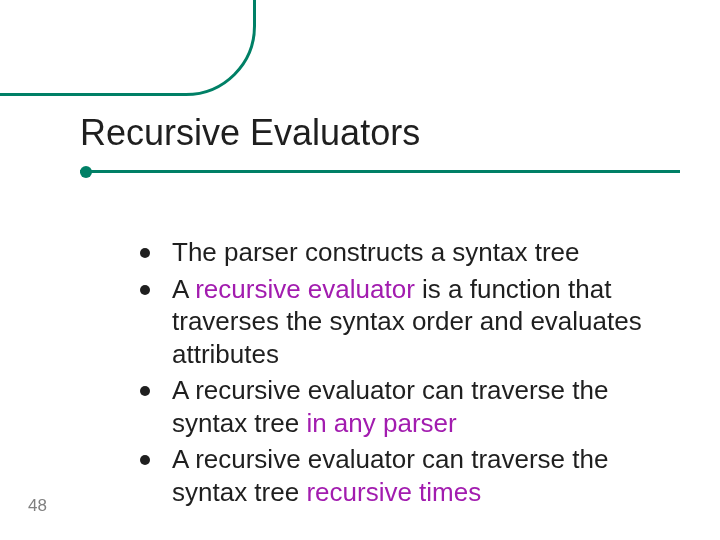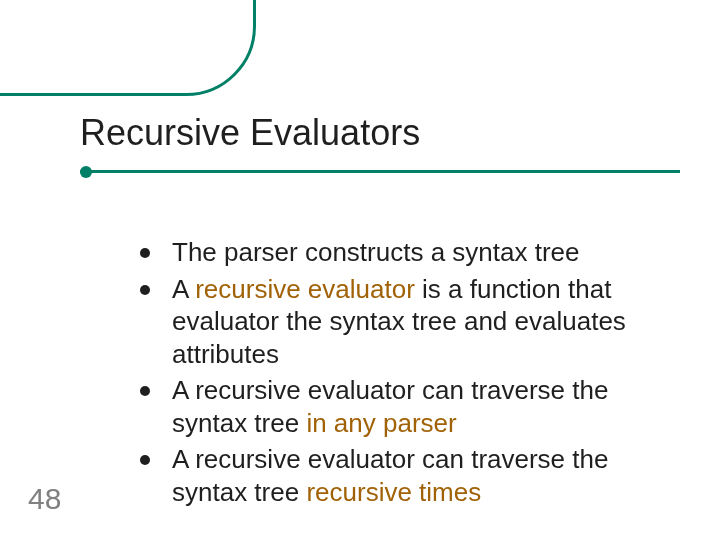--- a/index.html
+++ b/index.html
@@ -76,27 +76,27 @@
     flex: 0 0 10px;
     margin-top: 12px;
     margin-right: 22px;
   }
   .bullet-text {
     font-size: 26px;
     line-height: 1.25;
     color: #1f1f1f;
   }
   .em-green {
-    color: #a16207;
+    color: #a21caf;
   }
   .page-number {
     position: absolute;
     left: 28px;
     bottom: 24px;
-    font-size: 30px;
+    font-size: 17px;
     color: #808080;
   }
 </style>
 </head>
 <body>
 
 <div class="slide">
   <div class="top-ornament"></div>
 
   <div class="title-block">
@@ -109,21 +109,21 @@
     <div class="bullet-row">
       <div class="bullet-dot"></div>
       <div class="bullet-text">
         <span>The parser constructs a syntax tree</span>
       </div>
     </div>
 
     <div class="bullet-row">
       <div class="bullet-dot"></div>
       <div class="bullet-text">
-        <span>A </span><span class="em-green">recursive evaluator</span><span> is a function that evaluator the syntax tree and evaluates attributes</span>
+        <span>A </span><span class="em-green">recursive evaluator</span><span> is a function that traverses the syntax order and evaluates attributes</span>
       </div>
     </div>
 
     <div class="bullet-row">
       <div class="bullet-dot"></div>
       <div class="bullet-text">
         <span>A recursive evaluator can traverse the syntax tree </span><span class="em-green">in any parser</span>
       </div>
     </div>
 

